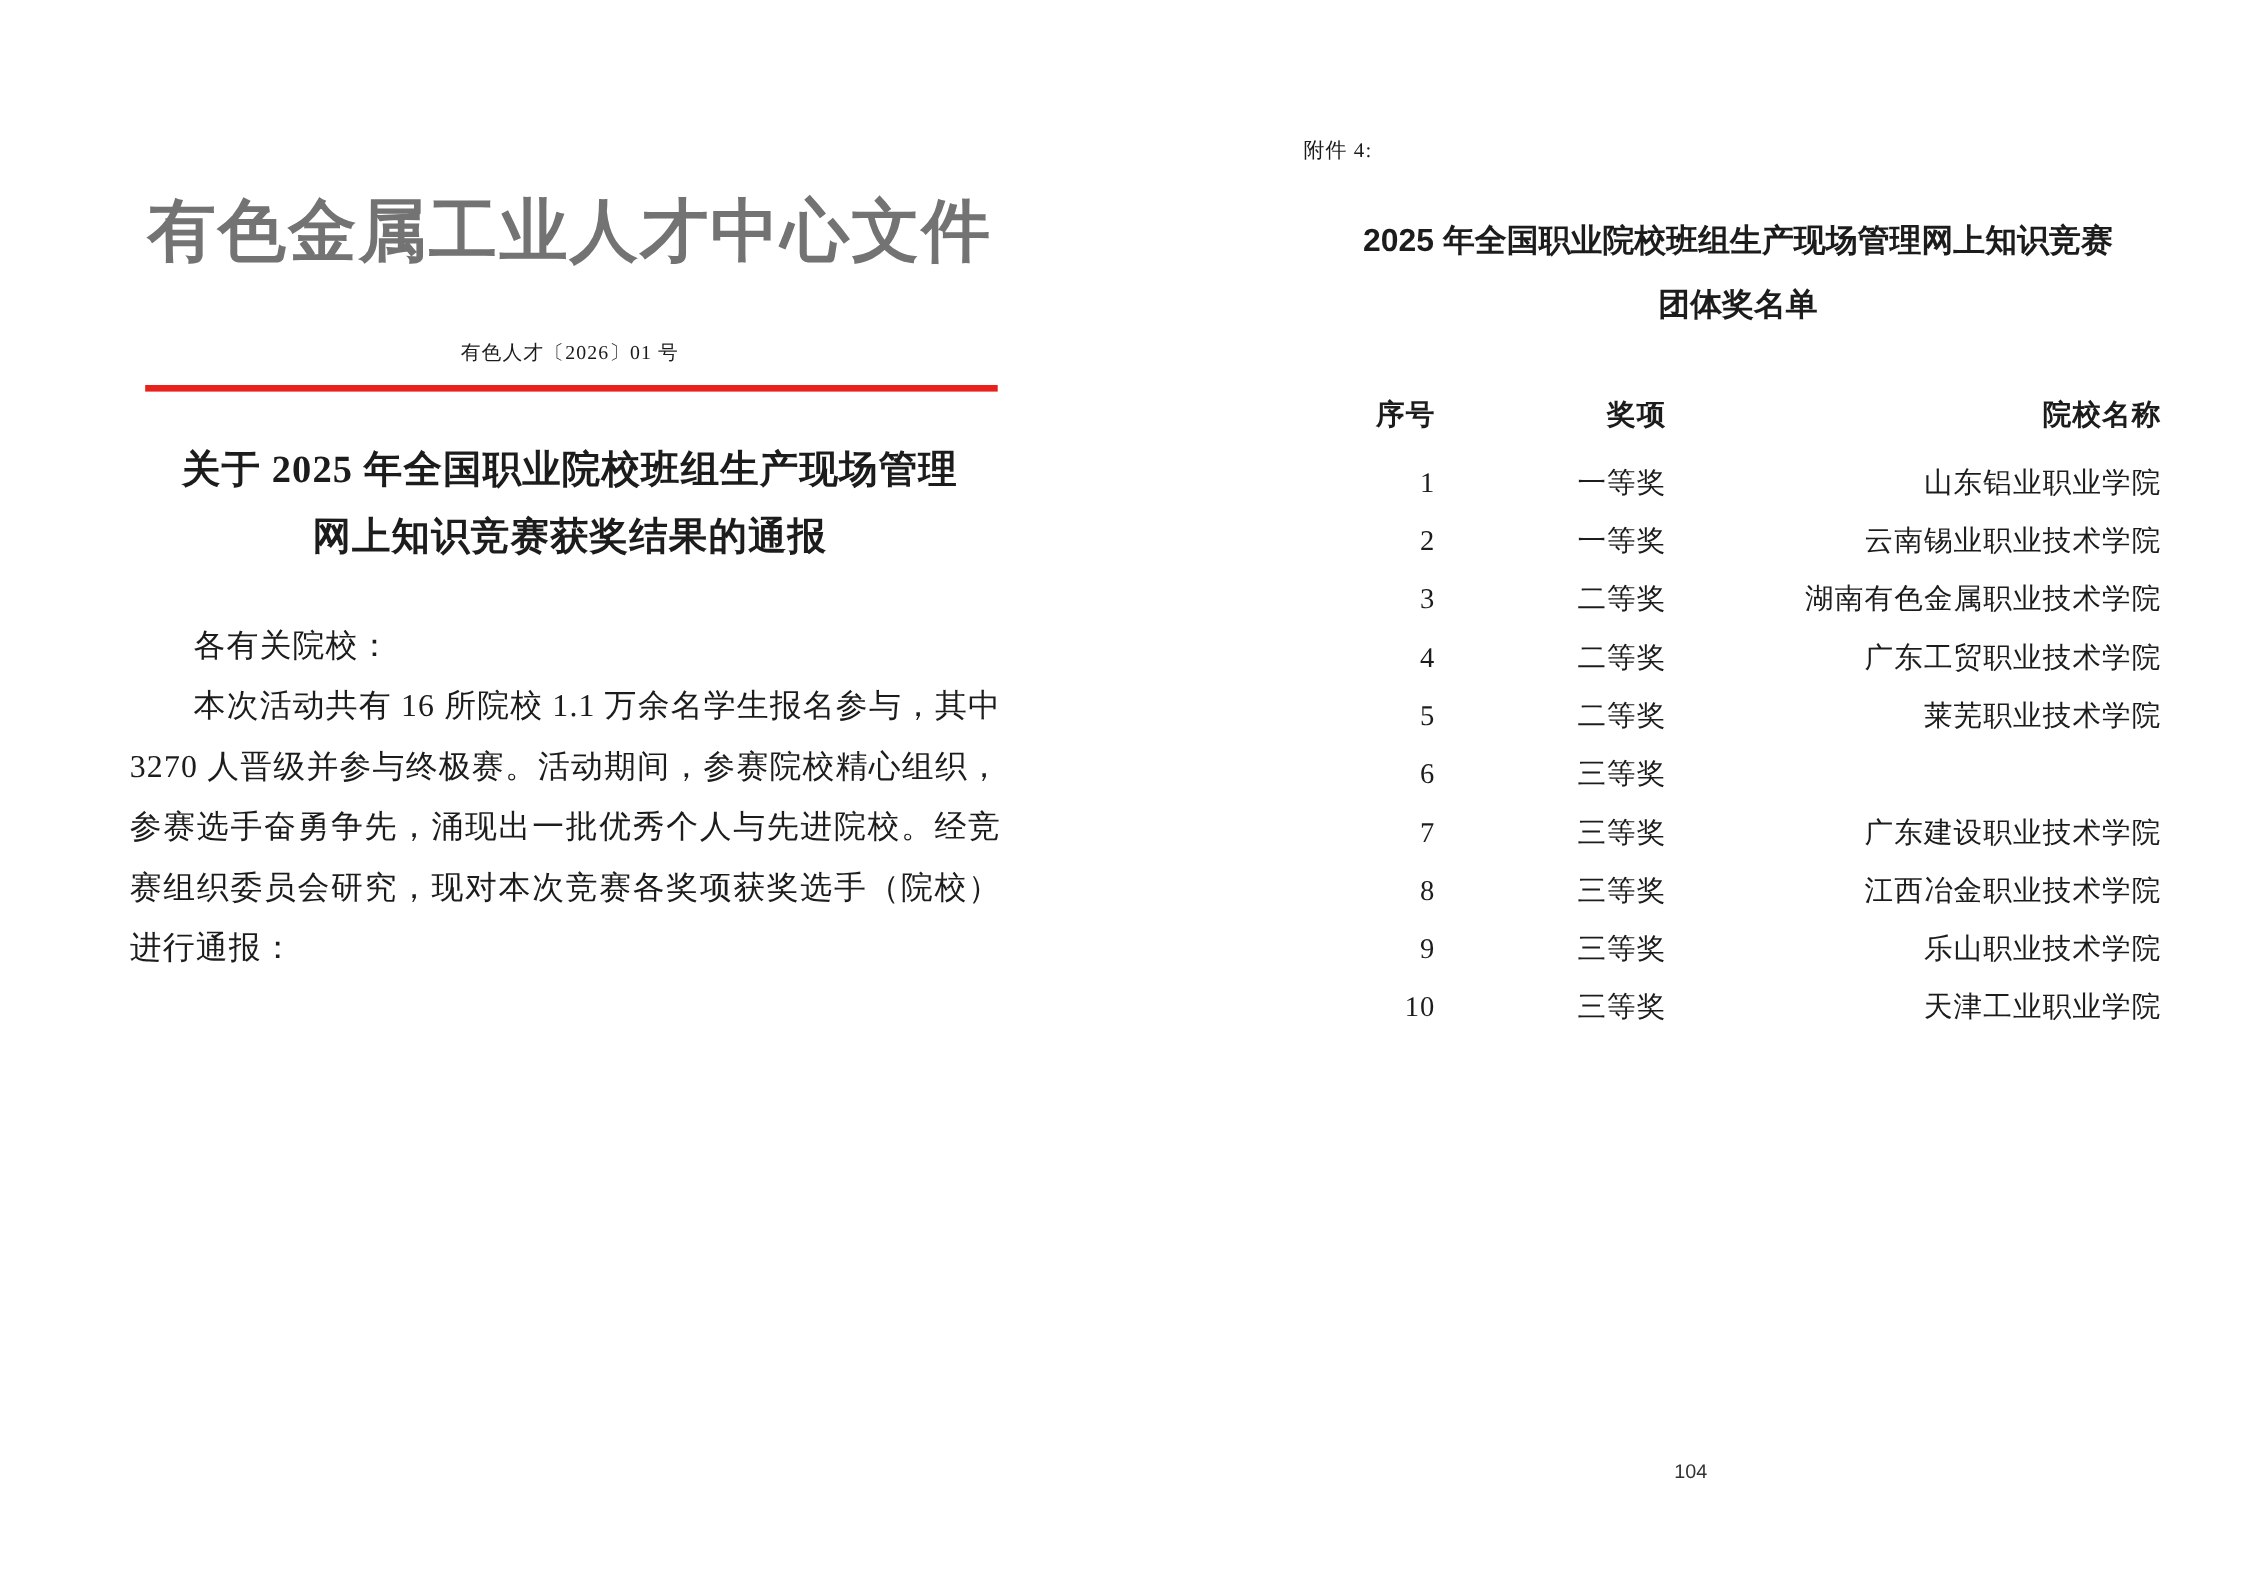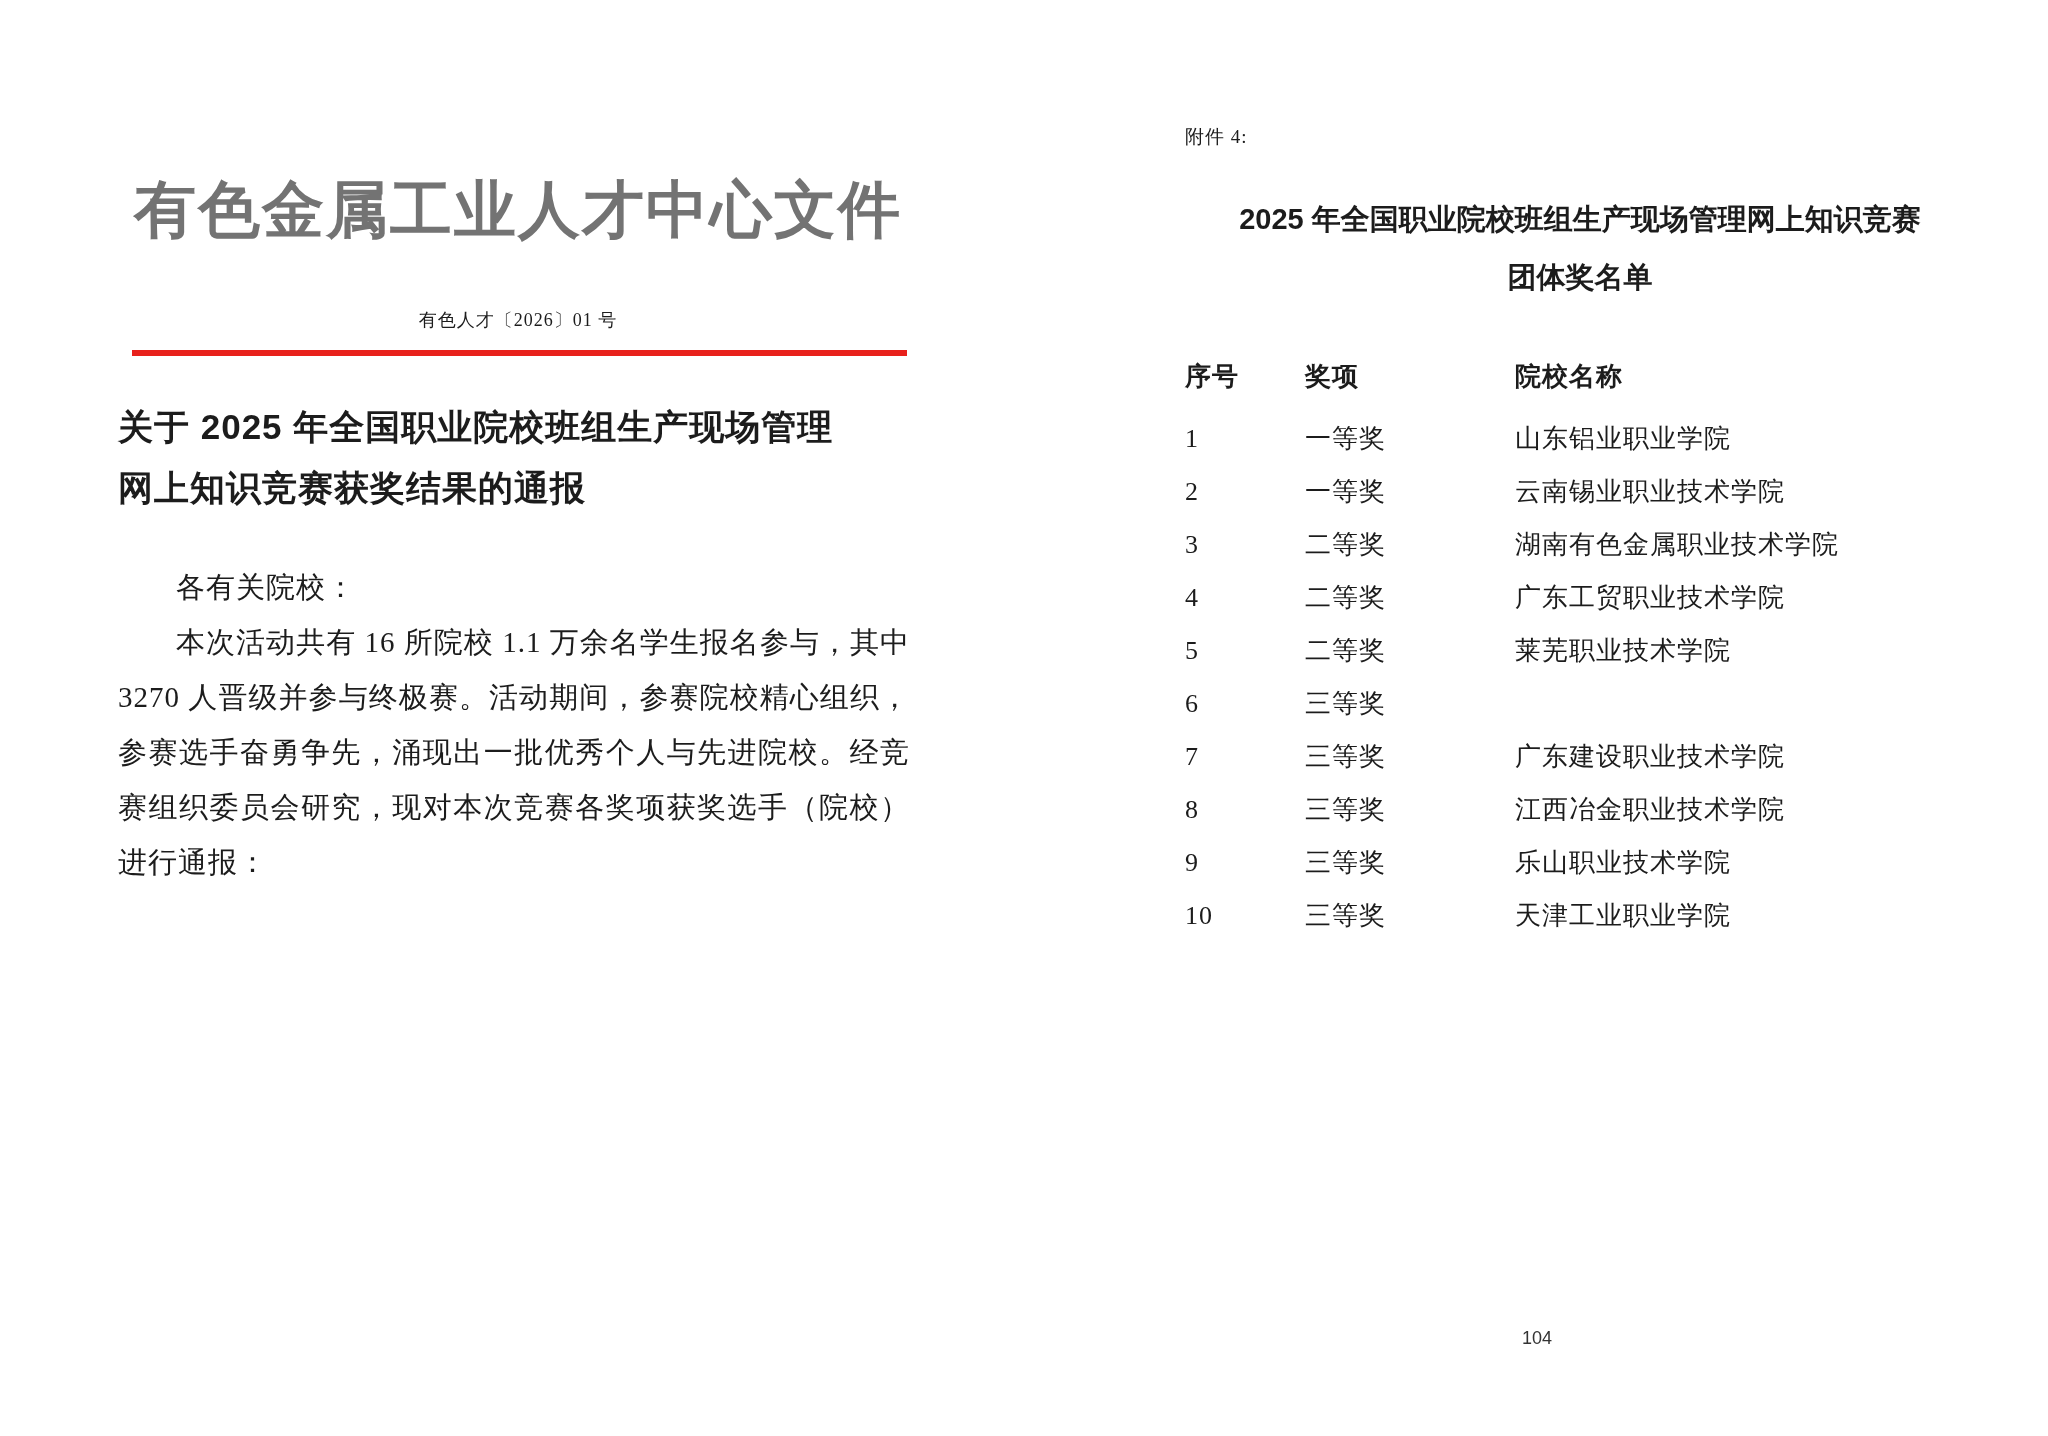--- a/index.html
+++ b/index.html
@@ -52,21 +52,22 @@
     left: 14px;
     width: 775px;
     height: 6px;
     background: #e8211c;
   }
   .doc-title {
     position: absolute;
     top: 396px;
     left: 0;
     width: 100%;
-    font-family: Liberation Sans, sans-serif;
+    text-align: center;
+    font-family: Liberation Serif, serif;
     font-weight: bold;
     font-size: 35px;
     line-height: 61px;
     letter-spacing: 1px;
   }
   .doc-body {
     position: absolute;
     top: 560px;
     left: 0;
     width: 792px;
@@ -116,21 +117,21 @@
     left: 0;
     width: 780px;
   }
   .trow {
     display: grid;
     grid-template-columns: 120px 210px 450px;
     height: 53px;
     align-items: center;
   }
   .trow .cell {
-    text-align: left;
+    text-align: right;
     font-size: 26px;
     letter-spacing: 1px;
   }
   .trow.thead {
     height: 56px;
     margin-bottom: 8px;
   }
   .trow.thead .cell {
     font-family: "Liberation Sans", "DejaVu Sans", sans-serif;
     font-weight: bold;

